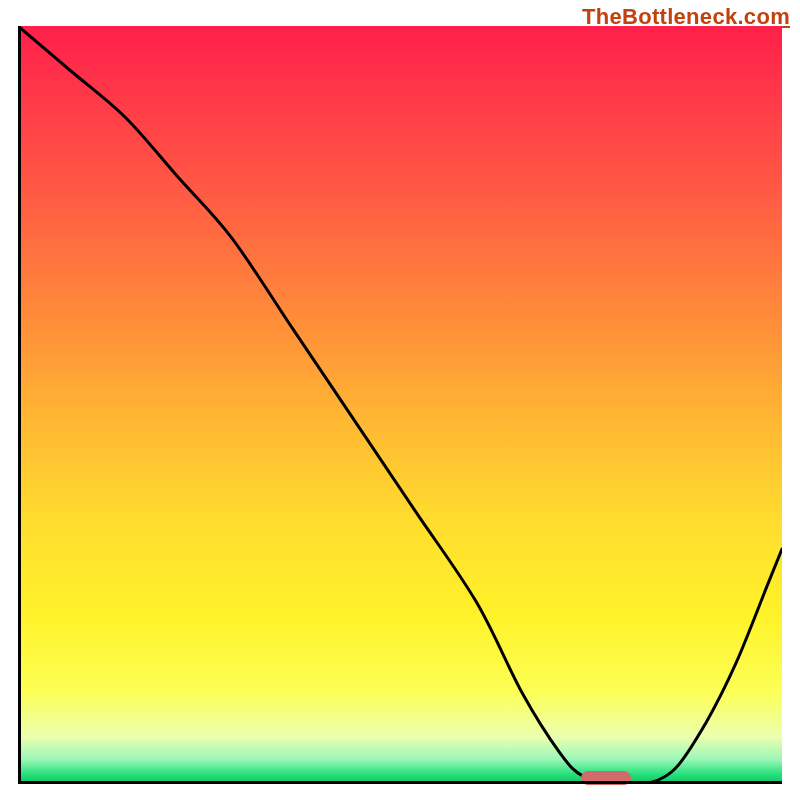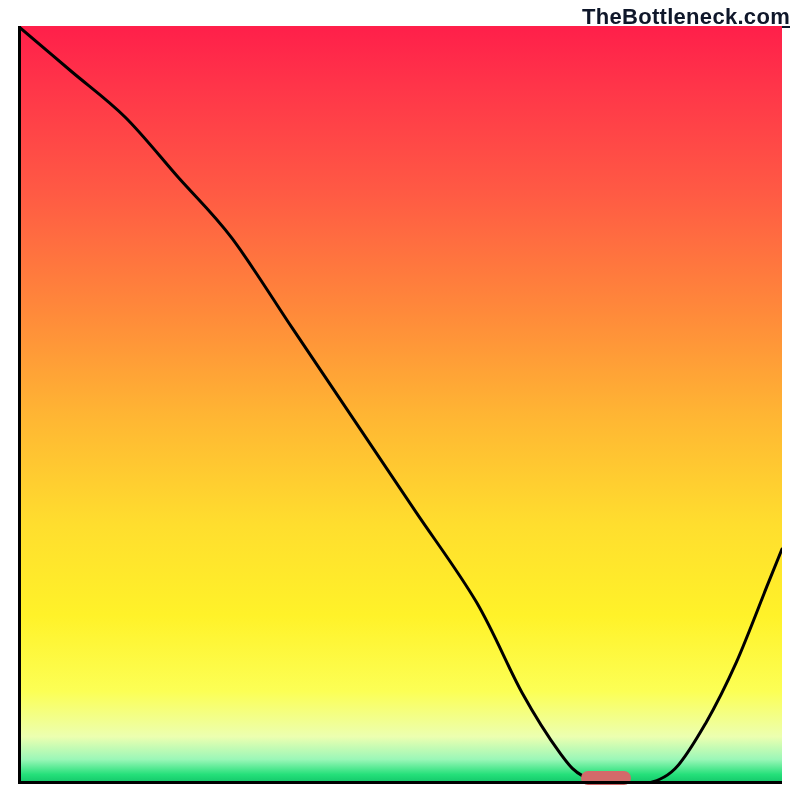--- a/index.html
+++ b/index.html
@@ -15,21 +15,21 @@
     position: relative;
     width: 800px;
     height: 800px;
   }
   .watermark {
     position: absolute;
     top: 4px;
     right: 10px;
     font-size: 22px;
     font-weight: 600;
-    color: #0f172a;
+    color: #c2410c;
     letter-spacing: 0.3px;
     text-decoration: underline;
   }
   .chart-wrap {
     position: absolute;
     left: 18px;
     top: 26px;
     width: 764px;
     height: 758px;
   }

